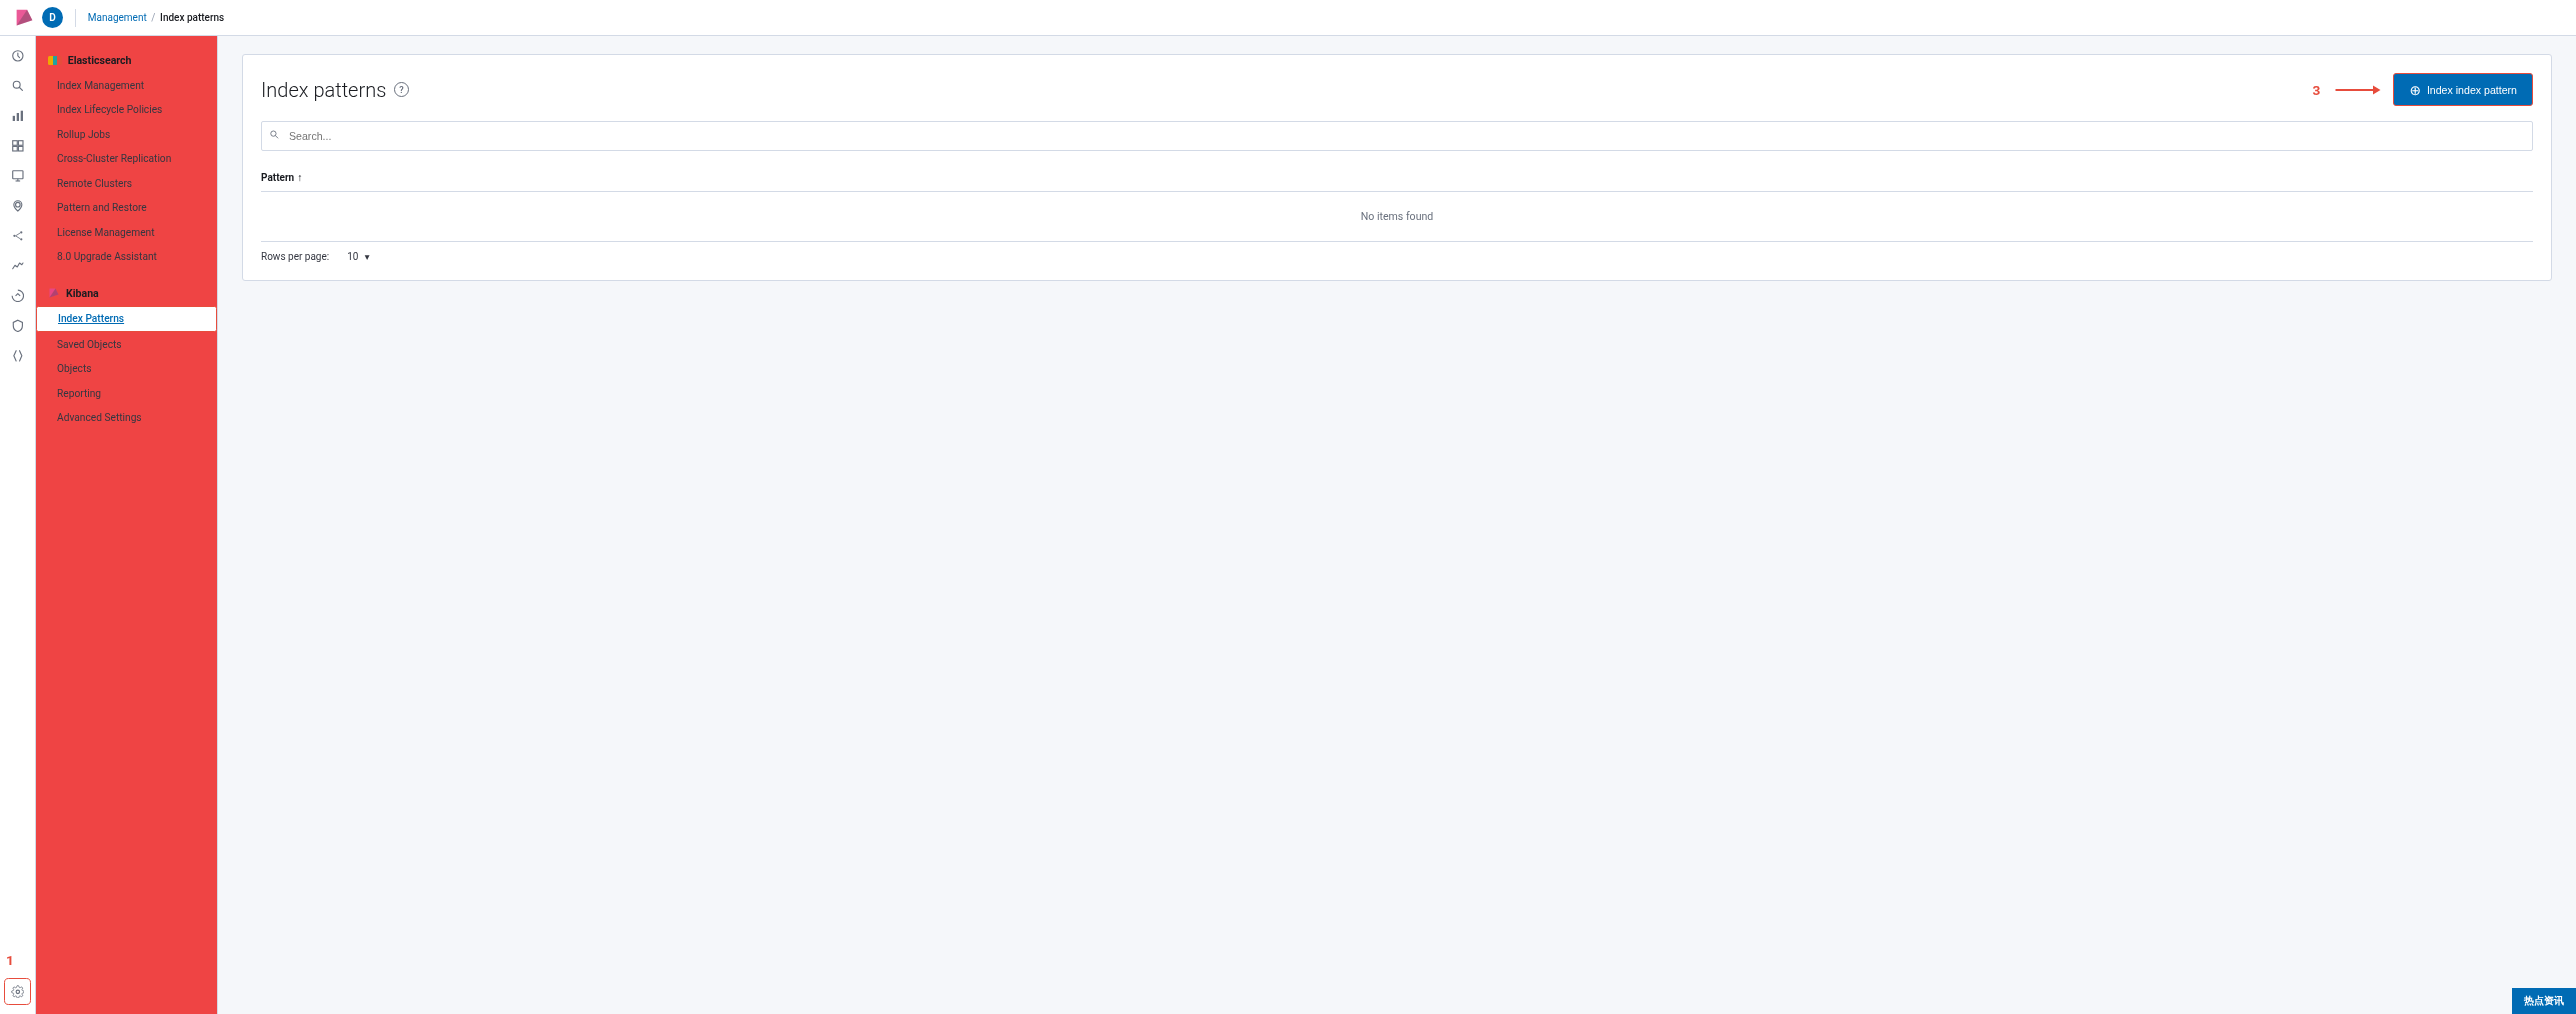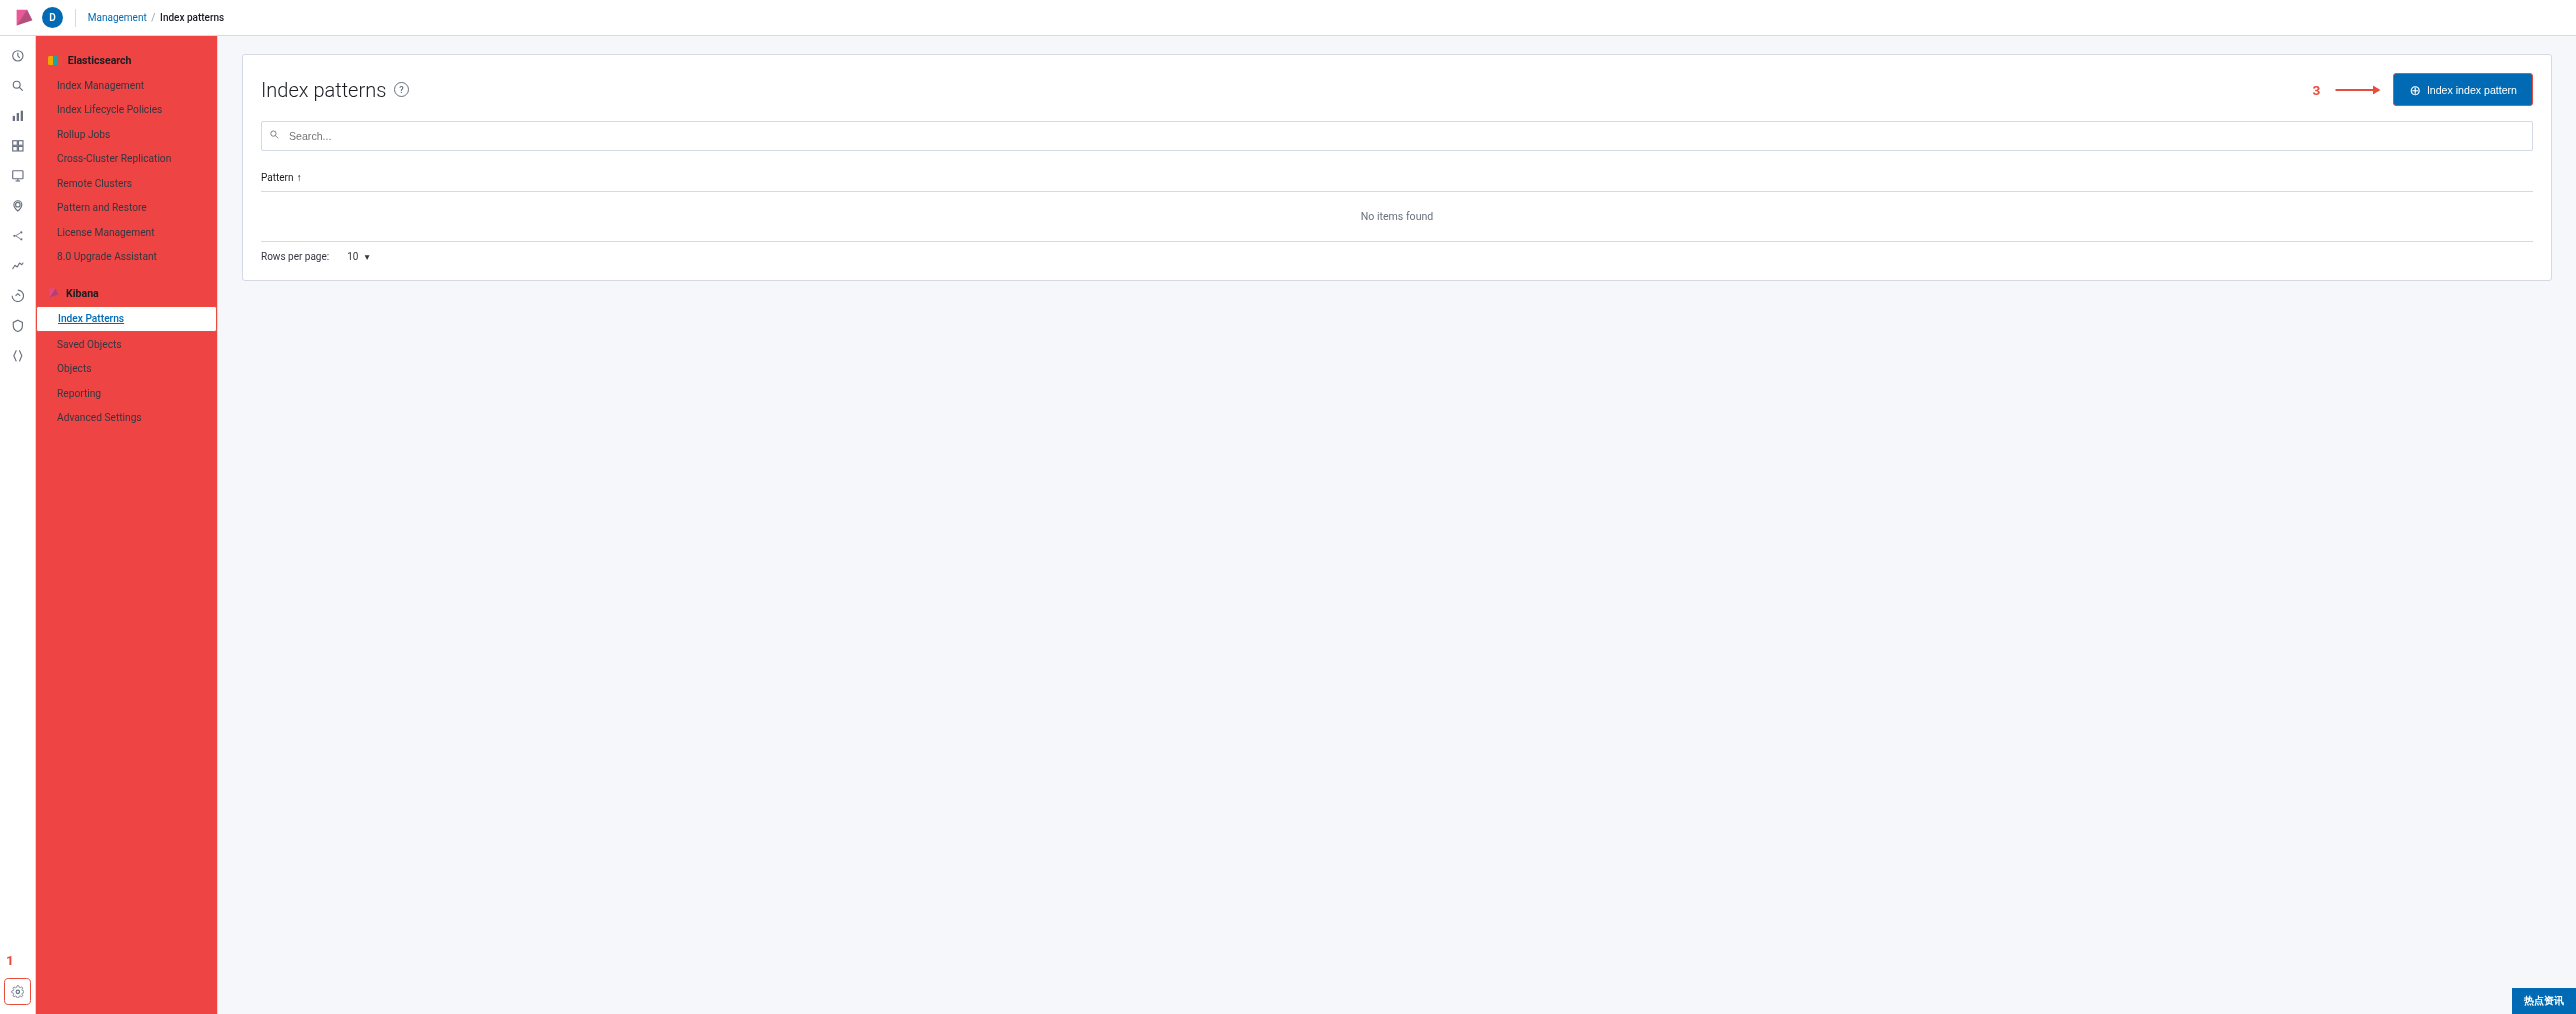--- a/index.html
+++ b/index.html
@@ -220,21 +220,21 @@
     }
 
     .table-header {
       display: flex;
       align-items: center;
       padding: 7.6px 0;
       border-bottom: 1.5px solid #d3dae6;
     }
     .table-header-cell {
       font-size: 10px;
-      font-weight: 400;
+      font-weight: 700;
       color: #1a1c21;
       display: flex;
       align-items: center;
       gap: 3px;
     }
 
     .table-empty {
       padding: 18px;
       text-align: center;
       color: #69707d;

